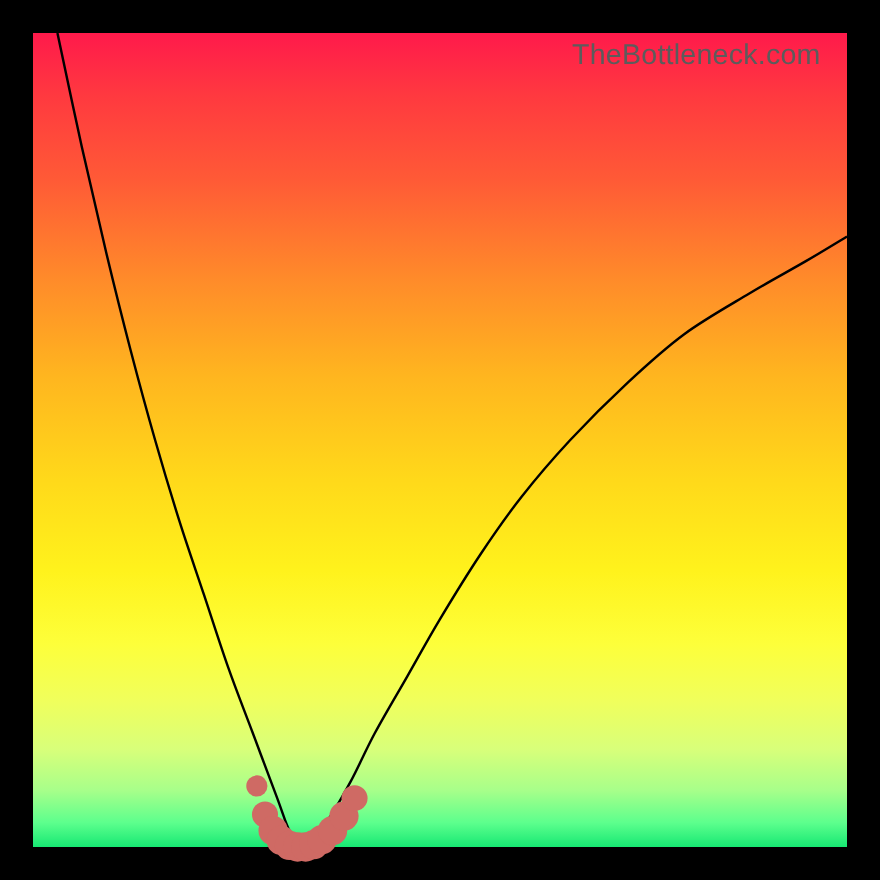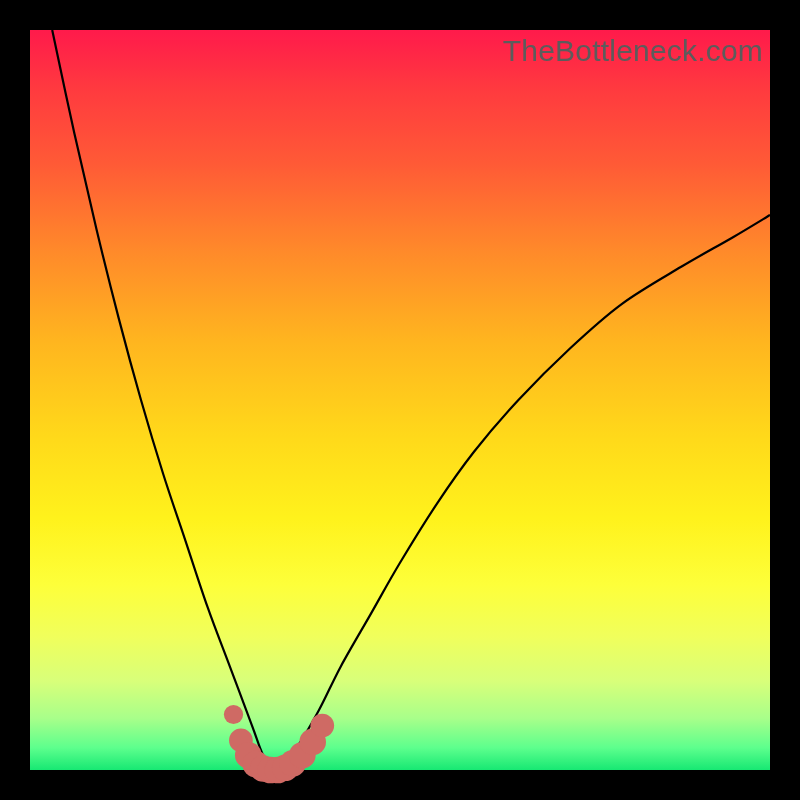--- a/index.html
+++ b/index.html
@@ -29,23 +29,23 @@
       #f0ff5c 82%,
       #d8ff7a 88%,
       #a8ff8a 93%,
       #5dff8d 97%,
       #17e873 100%
     );
   }
   .watermark {
     position: absolute;
     top: 4px;
-    right: 7px;
+    right: 24px;
     color: #5c5c5c;
-    font-size: 30px;
+    font-size: 26px;
     font-weight: 500;
     letter-spacing: 0.2px;
     user-select: none;
   }
   svg.plot {
     position: absolute;
     left: 0;
     top: 0;
     width: 740px;
     height: 740px;

